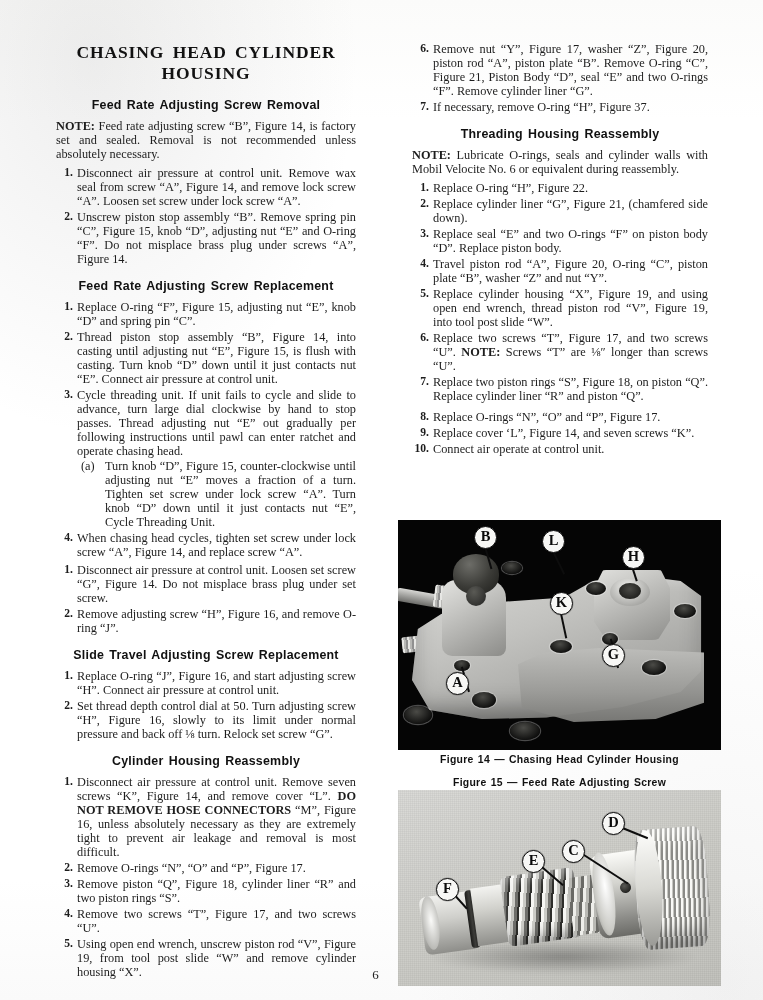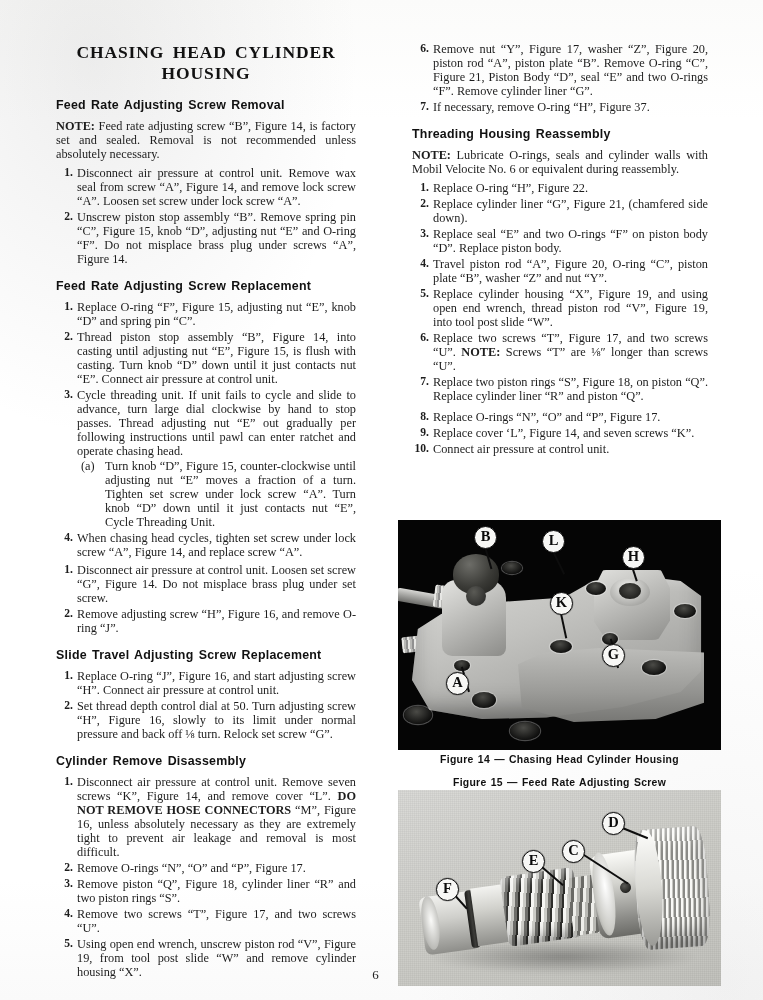--- a/index.html
+++ b/index.html
@@ -47,21 +47,21 @@
     margin: 0 0 14px 0;
     text-align: center;
     color: #111;
     word-spacing: 3px;
   }
 
   h2.section-head {
     font-family: "Liberation Sans", "DejaVu Sans", sans-serif;
     font-size: 12.4px;
     font-weight: bold;
-    text-align: left;
+    text-align: center;
     margin: 13px 0 7px 0;
     letter-spacing: 0.25px;
     color: #111;
     word-spacing: 1.5px;
   }
 
   p.note, li.item {
     font-size: 12.3px;
     line-height: 14.0px;
     margin: 0 0 3px 0;
@@ -367,21 +367,21 @@
       <li class="item"><span class="num">1.</span><span>Disconnect air pressure at control unit.  Loosen set screw “G”, Figure 14.  Do not misplace brass plug under set screw.</span></li>
       <li class="item"><span class="num">2.</span><span>Remove adjusting screw “H”, Figure 16, and remove O-ring “J”.</span></li>
     </ol>
 
     <h2 class="section-head">Slide Travel Adjusting Screw Replacement</h2>
     <ol class="steps">
       <li class="item"><span class="num">1.</span><span>Replace O-ring “J”, Figure 16, and start adjusting screw “H”.  Connect air pressure at control unit.</span></li>
       <li class="item"><span class="num">2.</span><span>Set thread depth control dial at 50.  Turn adjusting screw “H”, Figure 16, slowly to its limit under normal pressure and back off ⅛ turn.  Relock set screw “G”.</span></li>
     </ol>
 
-    <h2 class="section-head">Cylinder Remove Disassembly</h2>
+    <h2 class="section-head">Cylinder Housing Reassembly</h2>
     <ol class="steps">
       <li class="item"><span class="num">1.</span><span>Disconnect air pressure at control unit.  Remove seven screws “K”, Figure 14, and remove cover “L”. </span><b class="strong">DO NOT REMOVE HOSE CONNECTORS</b><span> “M”, Figure 16, unless absolutely necessary as they are extremely tight to prevent air leakage and removal is most difficult.</span></li>
       <li class="item"><span class="num">2.</span><span>Remove O-rings “N”, “O” and “P”, Figure 17.</span></li>
       <li class="item"><span class="num">3.</span><span>Remove piston “Q”, Figure 18, cylinder liner “R” and two piston rings “S”.</span></li>
       <li class="item"><span class="num">4.</span><span>Remove two screws “T”, Figure 17, and two screws “U”.</span></li>
       <li class="item"><span class="num">5.</span><span>Using open end wrench, unscrew piston rod “V”, Figure 19, from tool post slide “W” and remove cylinder housing “X”.</span></li>
     </ol>
   </div>
 
   <div class="col col-right">
@@ -397,21 +397,21 @@
       <li class="item"><span class="num">1.</span><span>Replace O-ring “H”, Figure 22.</span></li>
       <li class="item"><span class="num">2.</span><span>Replace cylinder liner “G”, Figure 21, (chamfered side down).</span></li>
       <li class="item"><span class="num">3.</span><span>Replace seal “E” and two O-rings “F” on piston body “D”.  Replace piston body.</span></li>
       <li class="item"><span class="num">4.</span><span>Travel piston rod “A”, Figure 20, O-ring “C”, piston plate “B”, washer “Z” and nut “Y”.</span></li>
       <li class="item"><span class="num">5.</span><span>Replace cylinder housing “X”, Figure 19, and using open end wrench, thread piston rod “V”, Figure 19, into tool post slide “W”.</span></li>
       <li class="item"><span class="num">6.</span><span>Replace two screws “T”, Figure 17, and two screws “U”. </span><b class="strong">NOTE:</b><span> Screws “T” are ⅛″ longer than screws “U”.</span></li>
       <li class="item"><span class="num">7.</span><span>Replace two piston rings “S”, Figure 18, on piston “Q”.  Replace cylinder liner “R” and piston “Q”.</span></li>
       <div class="gap-sm"></div>
       <li class="item"><span class="num">8.</span><span>Replace O-rings “N”, “O” and “P”, Figure 17.</span></li>
       <li class="item"><span class="num">9.</span><span>Replace cover ‘L”, Figure 14, and seven screws “K”.</span></li>
-      <li class="item wide"><span class="num">10.</span><span>Connect air pressure at control unit.</span></li>
+      <li class="item wide"><span class="num">10.</span><span>Connect air operate at control unit.</span></li>
     </ol>
   </div>
 
   <div class="fig" id="figure-14">
 
     <div class="ph fig14-hose" style="left:-2px; top:72px; width:52px; height:13px; transform:rotate(10deg);"></div>
     <div class="ph fig14-nut" style="left:36px; top:66px; width:22px; height:22px; transform:rotate(8deg);"></div>
     <div class="ph fig14-nut" style="left:52px; top:64px; width:12px; height:26px;"></div>
     <div class="ph fig14-nut" style="left:4px; top:116px; width:26px; height:16px; transform:rotate(-6deg);"></div>
     <div class="ph fig14-nut" style="left:20px; top:122px; width:22px; height:16px; transform:rotate(-6deg);"></div>

